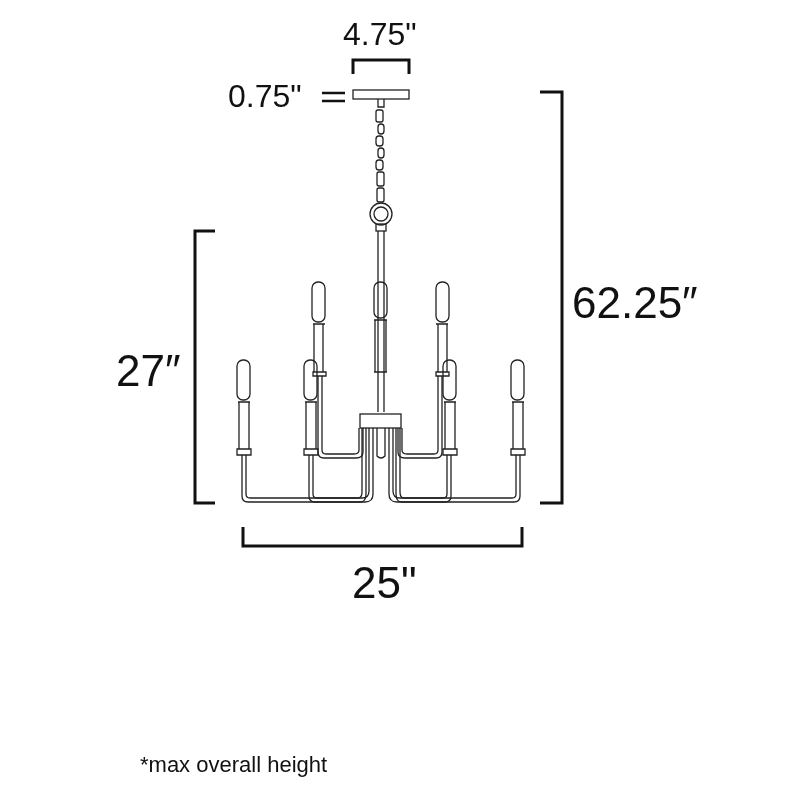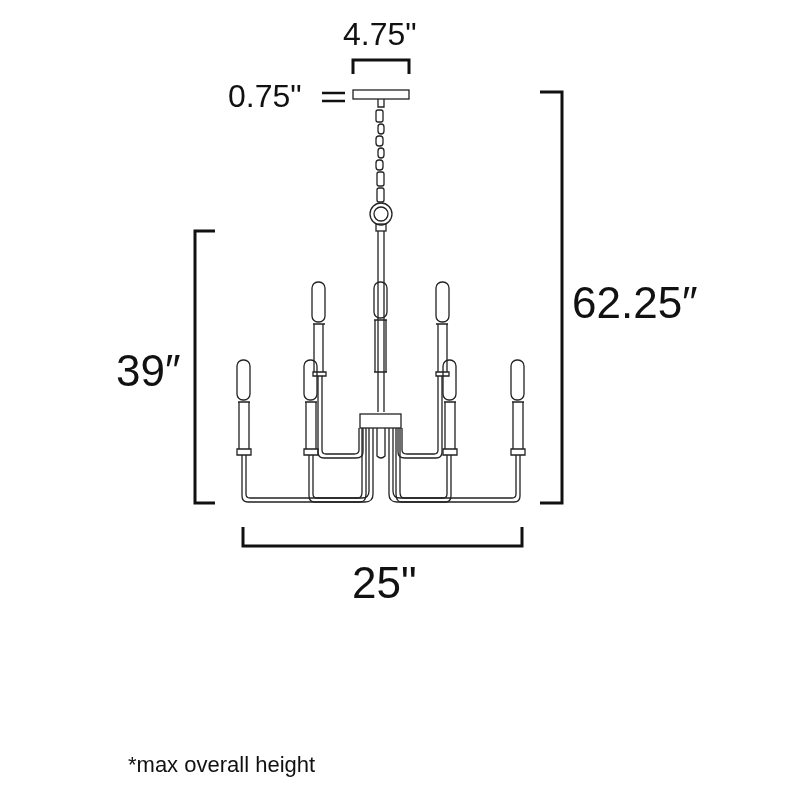--- a/index.html
+++ b/index.html
@@ -85,15 +85,15 @@
     <path d="M442 376 V452 Q442 458 436 458 H405 Q398 458 398 452 V428"></path>
     <path d="M438 376 V450 Q438 454 434 454 H407 Q402 454 402 450 V428"></path>
 
     <path d="M377 428 V456 Q381 460 385 456 V428"></path>
   </g>
 </svg>
 
 <div class="lbl mid" style="left:343px; top:16px;">4.75"</div>
 <div class="lbl mid" style="left:228px; top:78px;">0.75"</div>
 <div class="lbl big" style="left:572px; top:278px;">62.25″</div>
-<div class="lbl big" style="left:116px; top:346px;">39″</div>
+<div class="lbl big" style="left:116px; top:346px;">27″</div>
 <div class="lbl big" style="left:352px; top:558px;">25"</div>
-<div class="lbl note" style="left:128px; top:752px;">*max overall height</div>
+<div class="lbl note" style="left:140px; top:752px;">*max overall height</div>
 
 </body></html>

